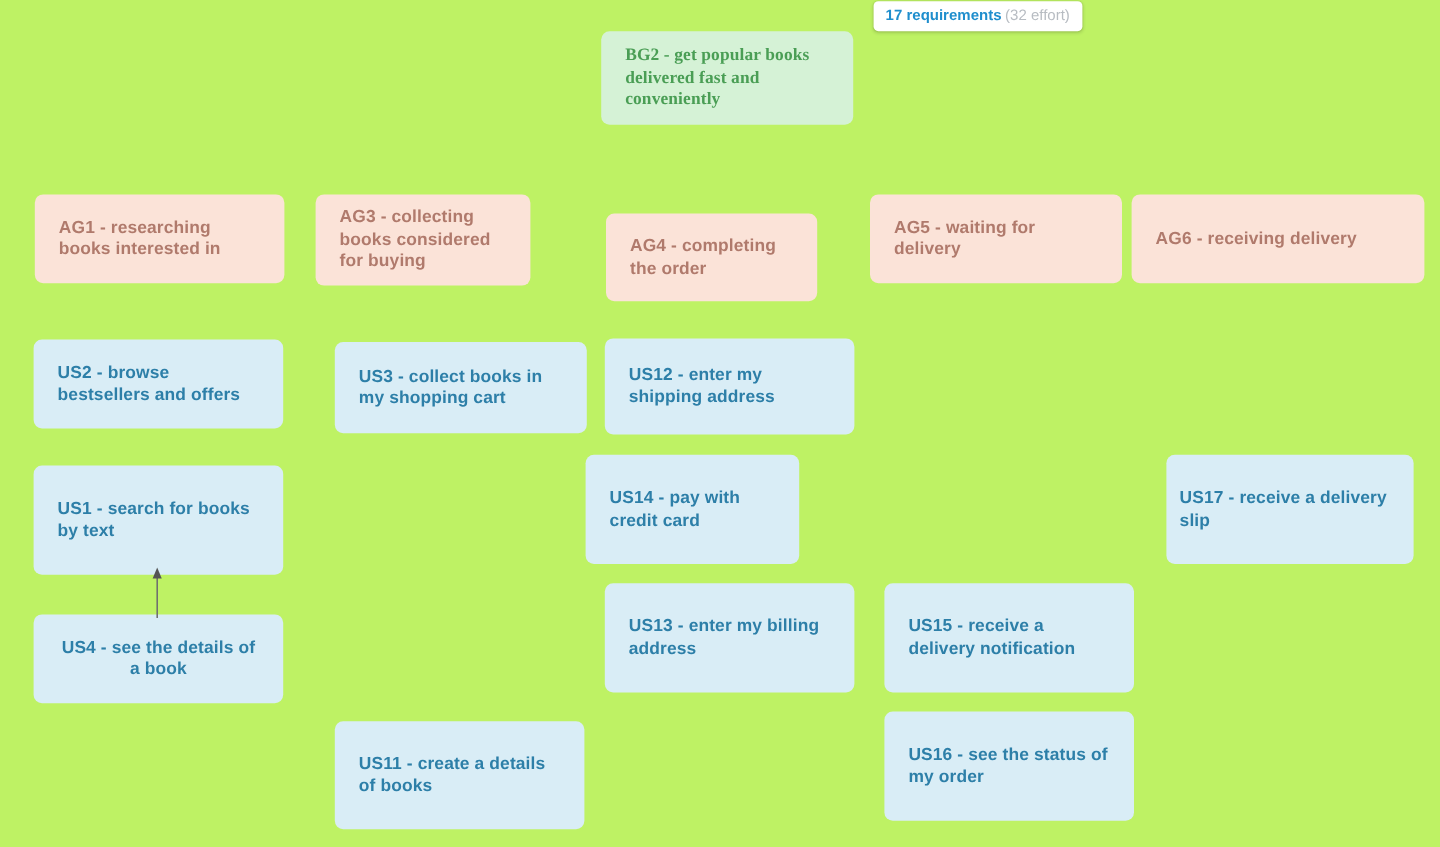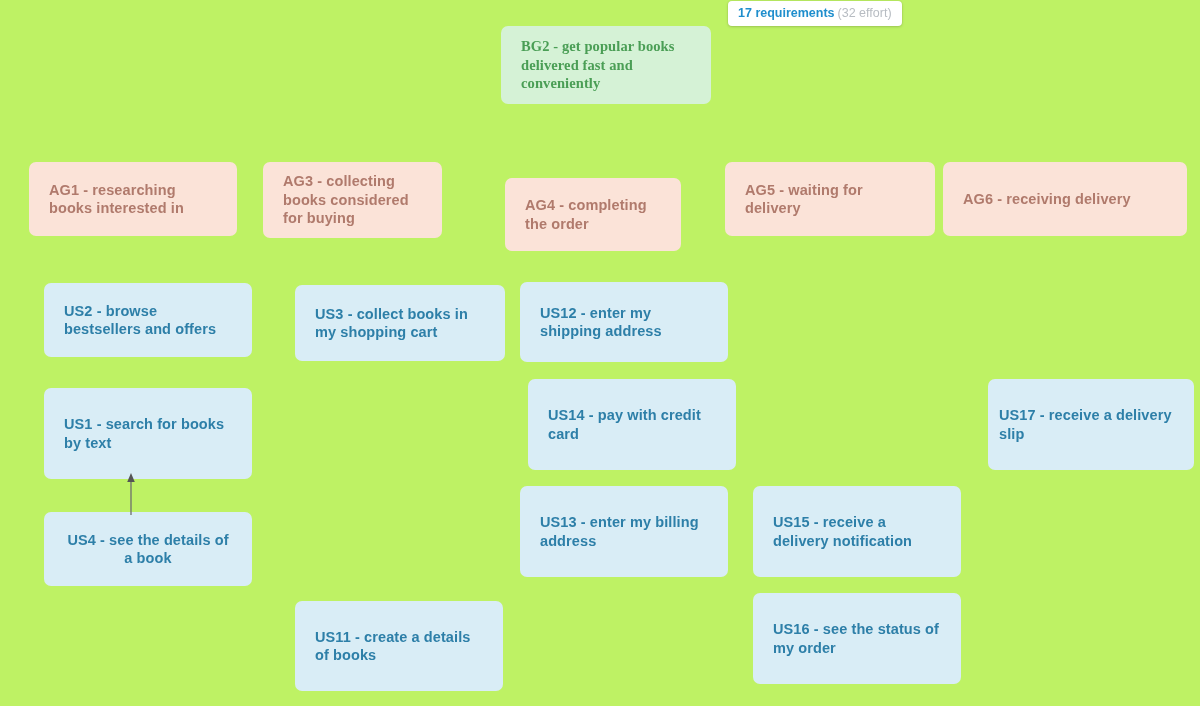--- a/index.html
+++ b/index.html
@@ -64,21 +64,20 @@
   }
   .card.goal .card-label { color: #4a9e55; }
 
   .card.activity {
     background: #fbe3d8;
   }
   .card.activity .card-label { color: #b07a6c; }
 
   .card.story {
     background: #d9edf6;
-    margin-left: 16px;
   }
   .card.story .card-label { color: #2d7fa8; }
 
   
   .connector {
     position: absolute;
     pointer-events: none;
   }
 </style>
 </head>
@@ -136,21 +135,21 @@
   </div>
 
   <div class="card story" style="left:279px; top:601px; width:208px; height:90px;">
     <span class="card-label">US11 - create a details of books</span>
   </div>
 
   <div class="card story" style="left:504px; top:282px; width:208px; height:80px;">
     <span class="card-label">US12 - enter my shipping address</span>
   </div>
 
-  <div class="card story" style="left:512px; top:379px; width:208px; height:91px;">
+  <div class="card story" style="left:488px; top:379px; width:178px; height:91px;">
     <span class="card-label">US14 - pay with credit card</span>
   </div>
 
   <div class="card story" style="left:504px; top:486px; width:208px; height:91px;">
     <span class="card-label">US13 - enter my billing address</span>
   </div>
 
   <div class="card story" style="left:737px; top:486px; width:208px; height:91px;">
     <span class="card-label">US15 - receive a delivery notification</span>
   </div>

